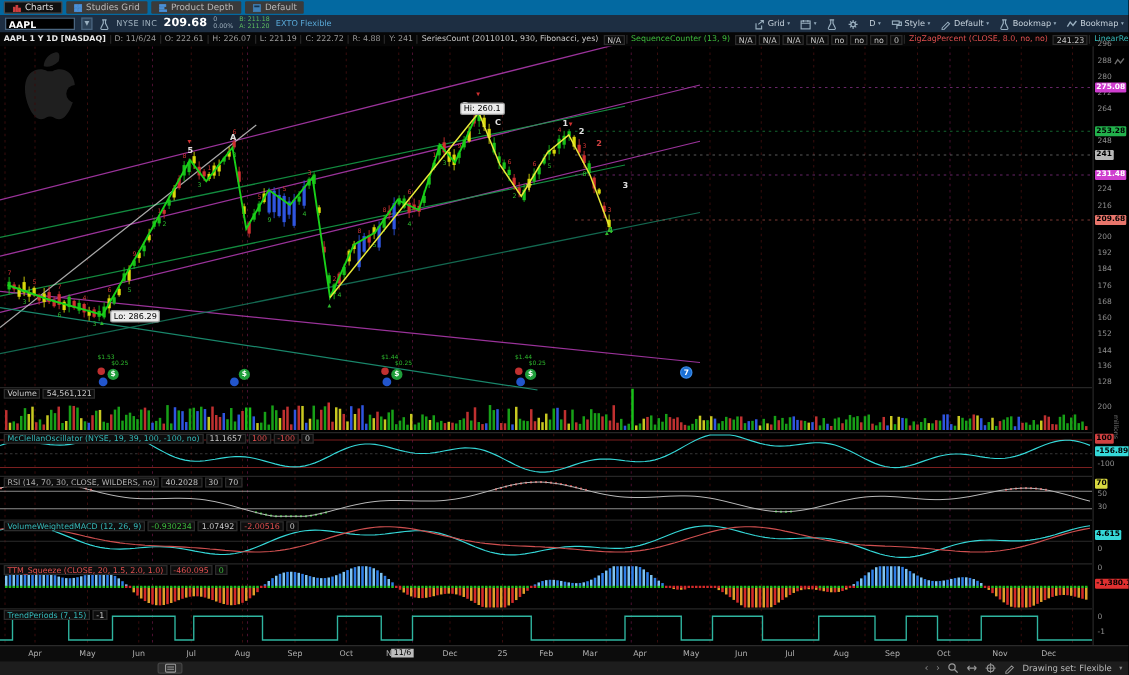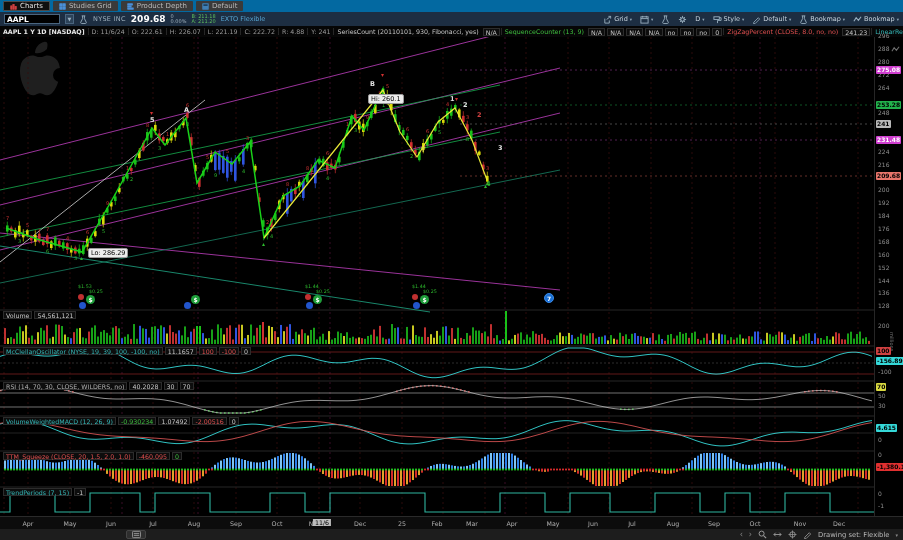--- a/index.html
+++ b/index.html
@@ -1523,21 +1523,21 @@
         <rect x="859" y="470" width="2" height="7.346039973997069" fill="#d42a2a"></rect>
         <rect x="859" y="468.6" width="2" height="1.8" fill="#1fc11f"></rect>
         <rect x="862" y="470" width="2" height="8.167374929690897" fill="#e0a02a"></rect>
         <rect x="862" y="468.6" width="2" height="1.8" fill="#1fc11f"></rect>
         <rect x="865" y="470" width="2" height="9.002462152893829" fill="#d42a2a"></rect>
         <rect x="865" y="468.6" width="2" height="1.8" fill="#1fc11f"></rect>
         <rect x="868" y="470" width="2" height="9.736328360570983" fill="#e0a02a"></rect>
         <rect x="868" y="468.6" width="2" height="1.8" fill="#1fc11f"></rect>
         <path d="M0 512 L10 512 L10 493 L55 493 L55 512 L90 512 L90 493 L140 493 L140 512 L155 512 L155 493 L210 493 L210 512 L270 512 L270 493 L305 493 L305 512 L330 512 L330 493 L425 493 L425 512 L500 512 L500 493 L545 493 L545 512 L570 512 L570 493 L610 493 L610 512 L655 512 L655 493 L700 493 L700 512 L725 512 L725 493 L750 493 L750 512 L785 512 L785 493 L830 493 L830 512 L874 512" fill="none" stroke="#2fb5a0" stroke-width="1.1"></path>
       </svg>
-    <div class="tag" style="left:368px;top:57px">Hi: 260.1</div>
+    <div class="tag" style="left:368px;top:45px">Hi: 260.1</div>
     <div class="tag" style="left:88px;top:211px">Lo: 286.29</div>
     <div class="newsbadge" id="newsbadge" style="left: 544px; top: 256px;">7</div>
     <div id="events">
         <div class="evt" style="left: 78px; top: 249px;">
           <span class="amt" style="left:0;top:-2px">$1.53</span>
           <span class="amt" style="left:11px;top:3px">$0.25</span>
           <span class="cir" style="left:0px;top:8px;width:6px;height:6px;background:#c03030;font-size:3px"></span>
           <span class="cir" style="left:8px;top:9px;width:9px;height:9px;background:#1f9e3a;font-size:6px">$</span>
           <span class="cir" style="left:1px;top:16px;width:7px;height:7px;background:#2255cc;font-size:4px"></span>
         </div>

